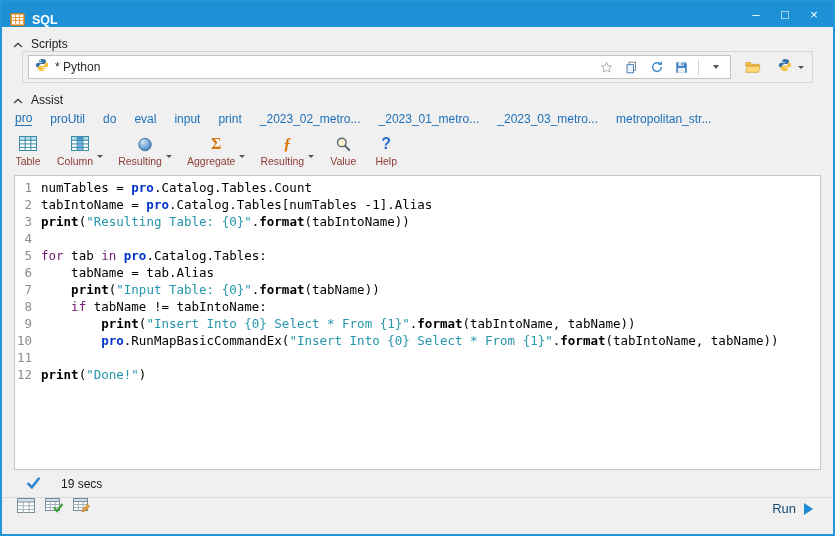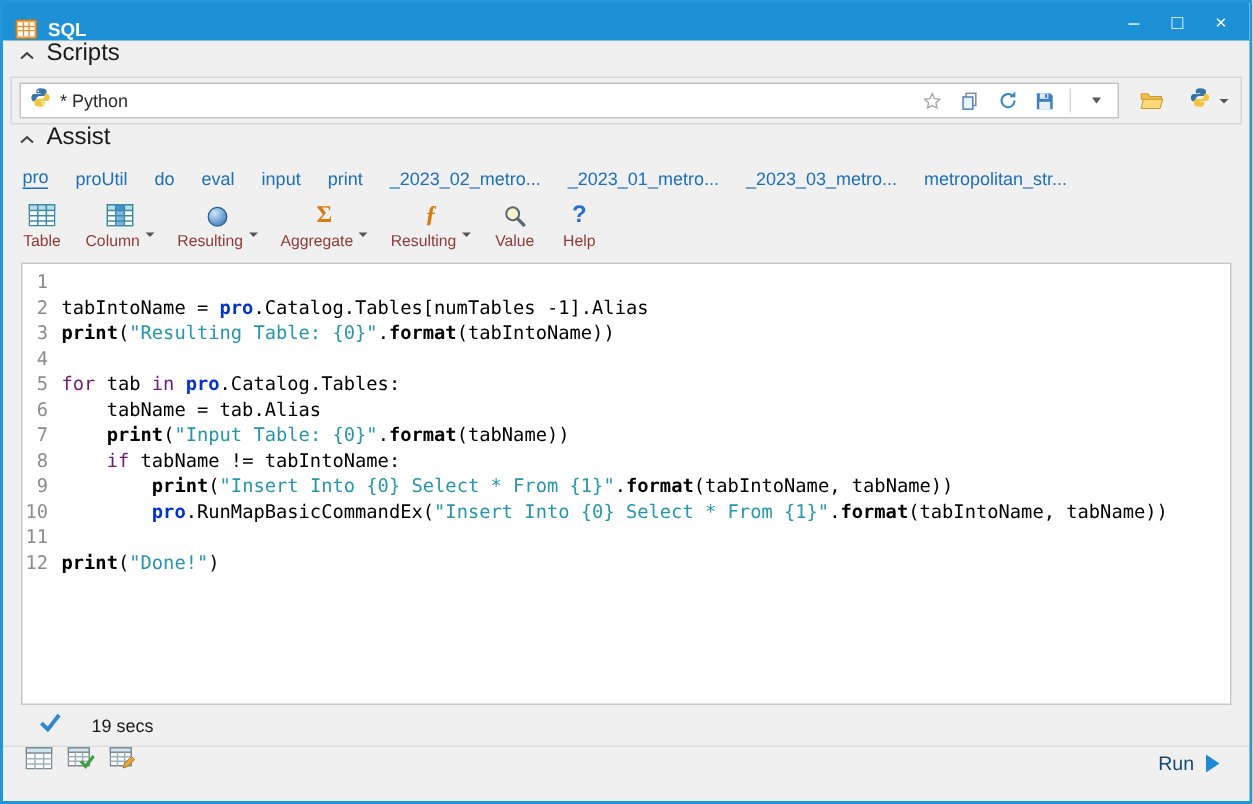--- a/index.html
+++ b/index.html
@@ -4,22 +4,22 @@
 <style>
   *{margin:0;padding:0;box-sizing:border-box}
   html,body{width:835px;height:536px}
   body{font-family:"Liberation Sans",sans-serif;background:#e8e8e8;overflow:hidden}
   .window{width:835px;height:536px;border:2px solid #2196d9;background:#f0f0f0;display:flex;flex-direction:column;overflow:hidden}
   .titlebar{height:25px;background:#1e91d6;display:flex;align-items:flex-end;padding:0 8px;gap:7px;flex:0 0 auto}
   .win-icon{display:inline-flex;align-items:center}
   .win-title{color:#fff;font-size:12.5px;font-weight:600}
   .tb-spacer{flex:1}
   .win-btn{color:#fff;font-size:13px;width:22px;text-align:center;cursor:pointer;line-height:25px}
-  .section-header{height:24px;display:flex;align-items:flex-start;gap:8px;padding:0 11px;font-size:16px;color:#1a1a1a;flex:0 0 auto;cursor:pointer}
-  .scripts-bar{margin:0 5px;border:1px solid #d6d6d6;padding:3px 5px;display:flex;align-items:center;gap:11px;background:#f0f0f0;flex:0 0 auto}
+  .section-header{height:24px;display:flex;align-items:flex-end;gap:8px;padding:0 11px;font-size:12px;color:#1a1a1a;flex:0 0 auto;cursor:pointer}
+  .scripts-bar{margin:0 20px;border:1px solid #d6d6d6;padding:3px 5px;display:flex;align-items:center;gap:11px;background:#f0f0f0;flex:0 0 auto}
   .combo{flex:1;height:24px;background:#fff;border:1px solid #c2c2c2;display:flex;align-items:center;gap:6px;padding:0 6px;cursor:pointer}
   .combo-value{font-size:12px;color:#2a2a2a}
   .combo-actions{display:flex;align-items:center;gap:8px;margin-left:auto}
   .vsep{width:1px;height:16px;background:#d5d5d5}
   .mini-btn{display:inline-flex;align-items:center;justify-content:center;width:17px;height:17px;cursor:pointer}
   .bar-btn{display:inline-flex;align-items:center;gap:4px;padding:2px 3px;cursor:pointer}
   .caret{width:0;height:0;border-left:3.5px solid transparent;border-right:3.5px solid transparent;border-top:4px solid #555;display:inline-block}
   .caret.tiny{border-left-width:3px;border-right-width:3px;border-top-width:3.5px;margin-left:2px}
   .tabs-row{height:23px;display:flex;align-items:center;gap:18px;padding:0 13px;flex:0 0 auto}
   .tab{font-size:12px;color:#1c6fba;cursor:pointer;white-space:nowrap}
@@ -234,20 +234,21 @@
         </span>
         <span class="tool-label-row">
           <span class="tool-label">Help</span>
         </span>
       </div>
     </div>
 
   <div class="editor" id="editor">
       <div class="code-line">
         <span class="ln">1</span>
+        <span class="code"><span class="tok-p">numTables = </span><span class="tok-o">pro</span><span class="tok-p">.Catalog.Tables.Count</span></span>
       </div>
       <div class="code-line">
         <span class="ln">2</span>
         <span class="code"><span class="tok-p">tabIntoName = </span><span class="tok-o">pro</span><span class="tok-p">.Catalog.Tables[numTables -1].Alias</span></span>
       </div>
       <div class="code-line">
         <span class="ln">3</span>
         <span class="code"><span class="tok-b">print</span><span class="tok-p">(</span><span class="tok-s">"Resulting Table: {0}"</span><span class="tok-p">.</span><span class="tok-b">format</span><span class="tok-p">(tabIntoName))</span></span>
       </div>
       <div class="code-line">

